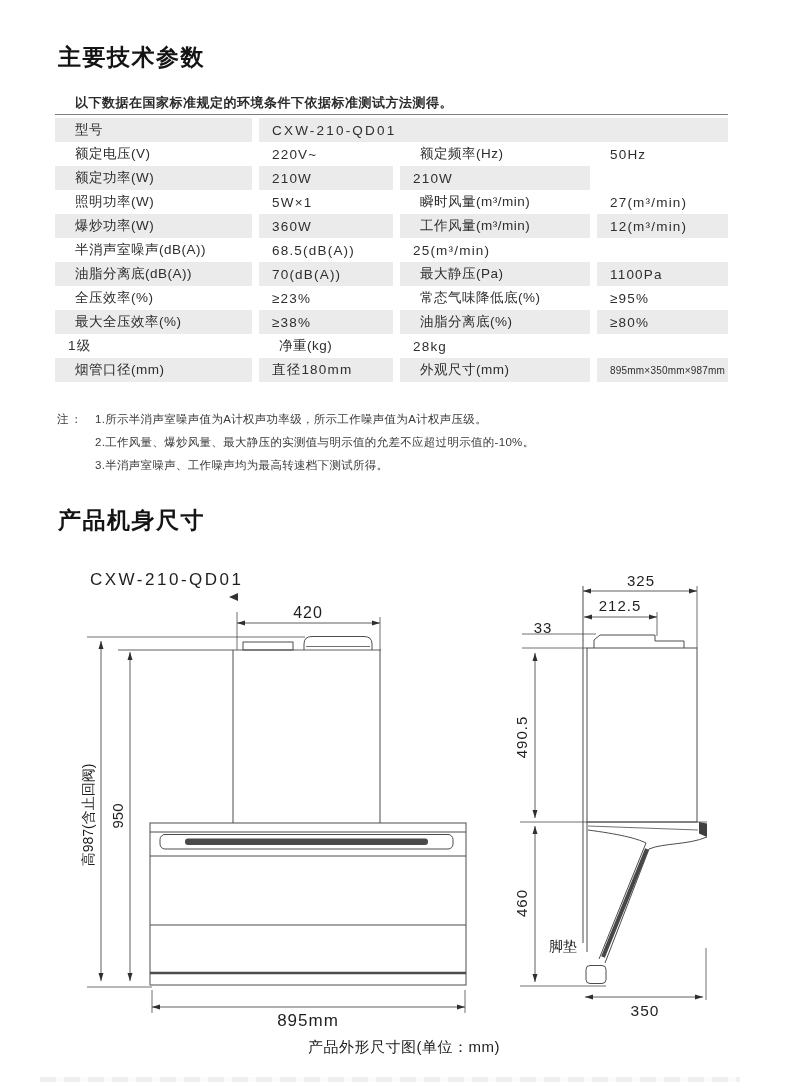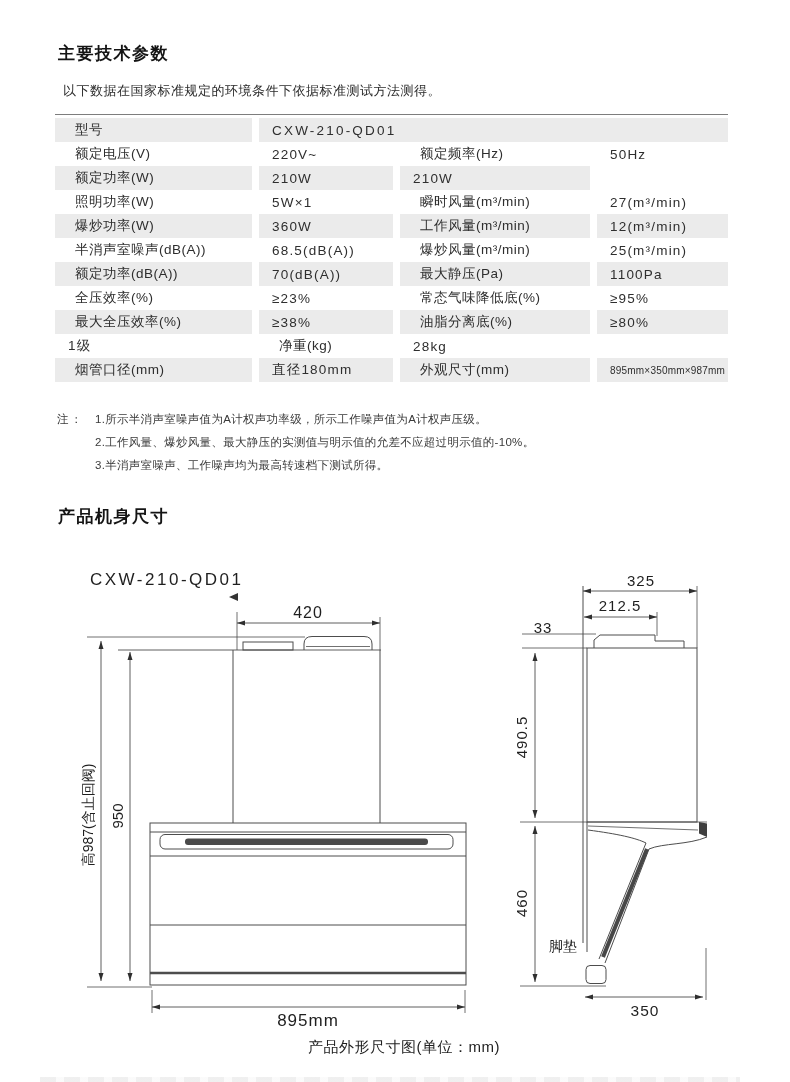--- a/index.html
+++ b/index.html
@@ -1,21 +1,21 @@
 <!DOCTYPE html>
 <html><head>
 <meta charset="utf-8">
 <style>
   html,body{margin:0;padding:0;background:#fff;}
   .page{position:relative;width:790px;height:1082px;background:#ffffff;overflow:hidden;
         font-family:"Liberation Sans","DejaVu Sans",sans-serif;color:#2e2e2e;}
-  .sec-title{position:absolute;margin:0;font-size:17px;font-weight:bold;color:#141414;letter-spacing:1.5px;}
+  .sec-title{position:absolute;margin:0;font-size:23px;font-weight:bold;color:#141414;letter-spacing:1.5px;}
   .t1{top:42px;left:58px;}
   .t2{top:505px;left:58px;}
-  .subtitle{position:absolute;top:78px;left:59px;margin:4px;font-size:13px;font-weight:normal;color:#2b2b2b;letter-spacing:0.5px;}
+  .subtitle{position:absolute;top:78px;left:59px;margin:16px;font-size:13px;font-weight:bold;color:#2b2b2b;letter-spacing:0.5px;}
   .spec-table{position:absolute;top:114px;left:55px;width:673px;border-top:1.5px solid #7d7d7d;padding-top:3px;}
   .row{display:grid;grid-template-columns:197px 134px 190px 131px;column-gap:7px;height:24px;}
   .row.merged{grid-template-columns:197px 469px;}
   .cell{display:flex;align-items:center;font-size:13.5px;color:#2e2e2e;white-space:nowrap;}
   .row.shaded .cell{background:#ebebeb;}
   .lab{padding-left:20px;letter-spacing:0.5px;}
   .val{padding-left:13px;letter-spacing:1.2px;}
   .val.model{letter-spacing:2.2px;}
   .val.small{font-size:10px;letter-spacing:0.2px;}
   .notes{position:absolute;top:408px;left:57px;display:flex;font-size:11.5px;color:#3a3a3a;}
@@ -58,25 +58,24 @@
     </div>
     <div class="row shaded">
       <div class="cell lab">爆炒功率(W)</div>
       <div class="cell val">360W</div>
       <div class="cell lab">工作风量(m³/min)</div>
       <div class="cell val">12(m³/min)</div>
     </div>
     <div class="row">
       <div class="cell lab">半消声室噪声(dB(A))</div>
       <div class="cell val">68.5(dB(A))</div>
-      <div class="cell lab">爆炒风量(m³/min)</div>
       <div class="cell val">25(m³/min)</div>
     </div>
     <div class="row shaded">
-      <div class="cell lab">额定功率(dB(A))</div>
+      <div class="cell lab">油脂分离底(dB(A))</div>
       <div class="cell val">70(dB(A))</div>
       <div class="cell lab">最大静压(Pa)</div>
       <div class="cell val">1100Pa</div>
     </div>
     <div class="row">
       <div class="cell lab">全压效率(%)</div>
       <div class="cell val">≥23%</div>
       <div class="cell lab">常态气味降低底(%)</div>
       <div class="cell val">≥95%</div>
     </div>

